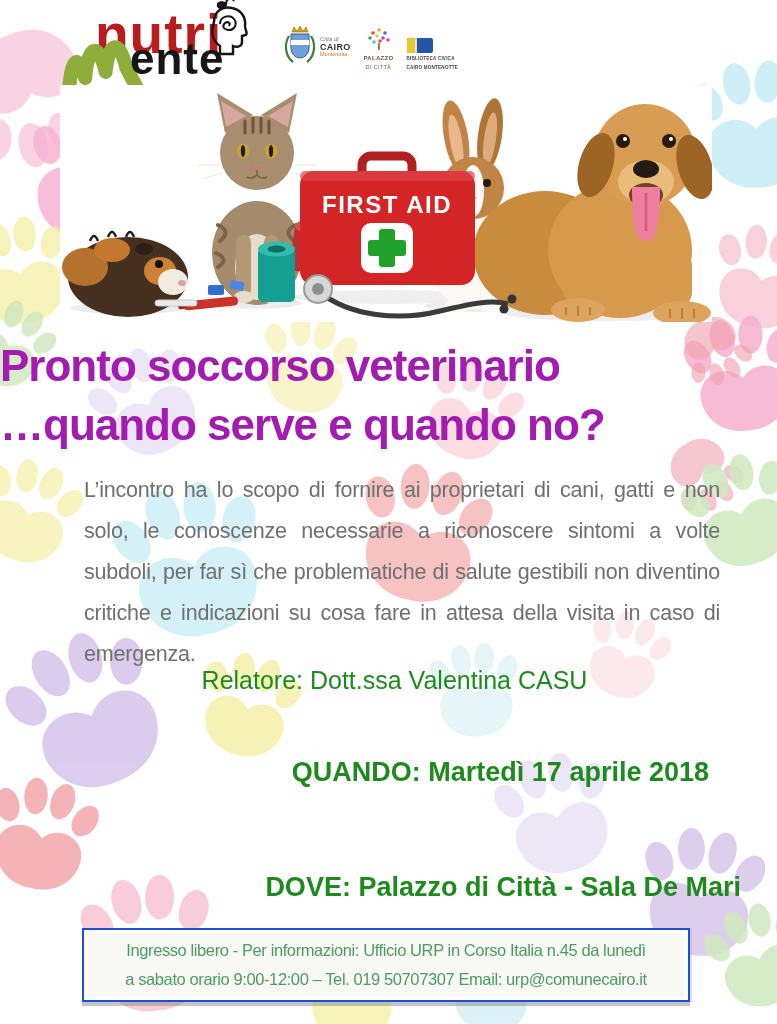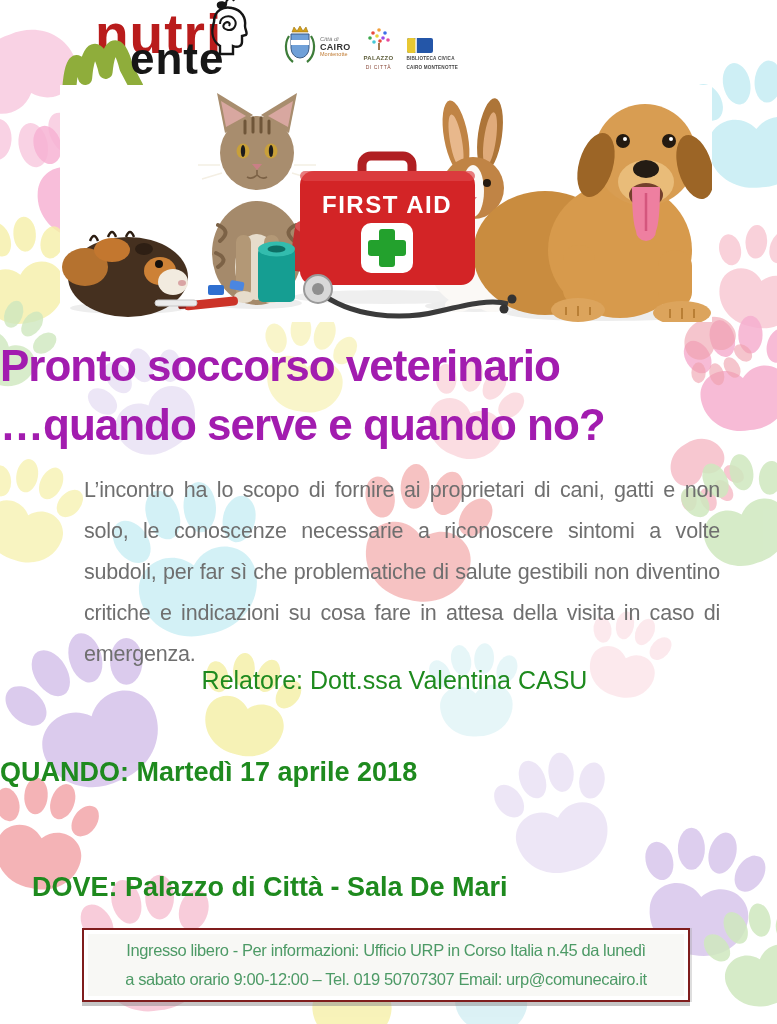--- a/index.html
+++ b/index.html
@@ -44,27 +44,27 @@
   .photo{left:60px;top:85px;width:652px;height:237px;background:#fff;}
 
   
   .title-block{left:0;top:336px;width:645px;text-align:left;color:#a21caf;font-weight:bold;}
   .title-line{font-size:44px;line-height:59px;letter-spacing:-1px;white-space:nowrap;}
   .body-text{
     left:72px;top:470px;width:636px;font-size:21.5px;line-height:41px;color:#6f6f6f;
     text-align:justify;letter-spacing:-.2px;margin-left:12px;
   }
   .speaker{left:6px;top:666px;width:777px;text-align:center;color:#1e8a1e;font-weight:normal;font-size:25px;}
-  .event-line{left:0;width:709px;text-align:left;color:#1e8a1e;font-weight:bold;font-size:27px;white-space:nowrap;}
+  .event-line{left:0;width:709px;text-align:right;color:#1e8a1e;font-weight:bold;font-size:27px;white-space:nowrap;}
   .ev-when{top:757px;} .ev-time{top:816px;} .ev-where{top:872px;padding-left:32px;}
 
   
   .footer-box{
     left:82px;top:928px;width:604px;height:70px;background:#f8f8f5;
-    border:2px solid #7f1d1d;box-shadow:0 4px 0 rgba(140,140,140,.5),2px 0 0 rgba(160,160,160,.35),inset 0 0 0 4px #ffffff;
+    border:2px solid #1d4ed8;box-shadow:0 4px 0 rgba(140,140,140,.5),2px 0 0 rgba(160,160,160,.35),inset 0 0 0 4px #ffffff;
     display:flex;flex-direction:column;justify-content:center;text-align:center;
     color:#4d9a66;font-size:16.5px;letter-spacing:-.4px;line-height:29px;
   }
   .footer-box div{white-space:nowrap;}
 </style>
 </head>
 <body>
 
 <div class="page">
 

